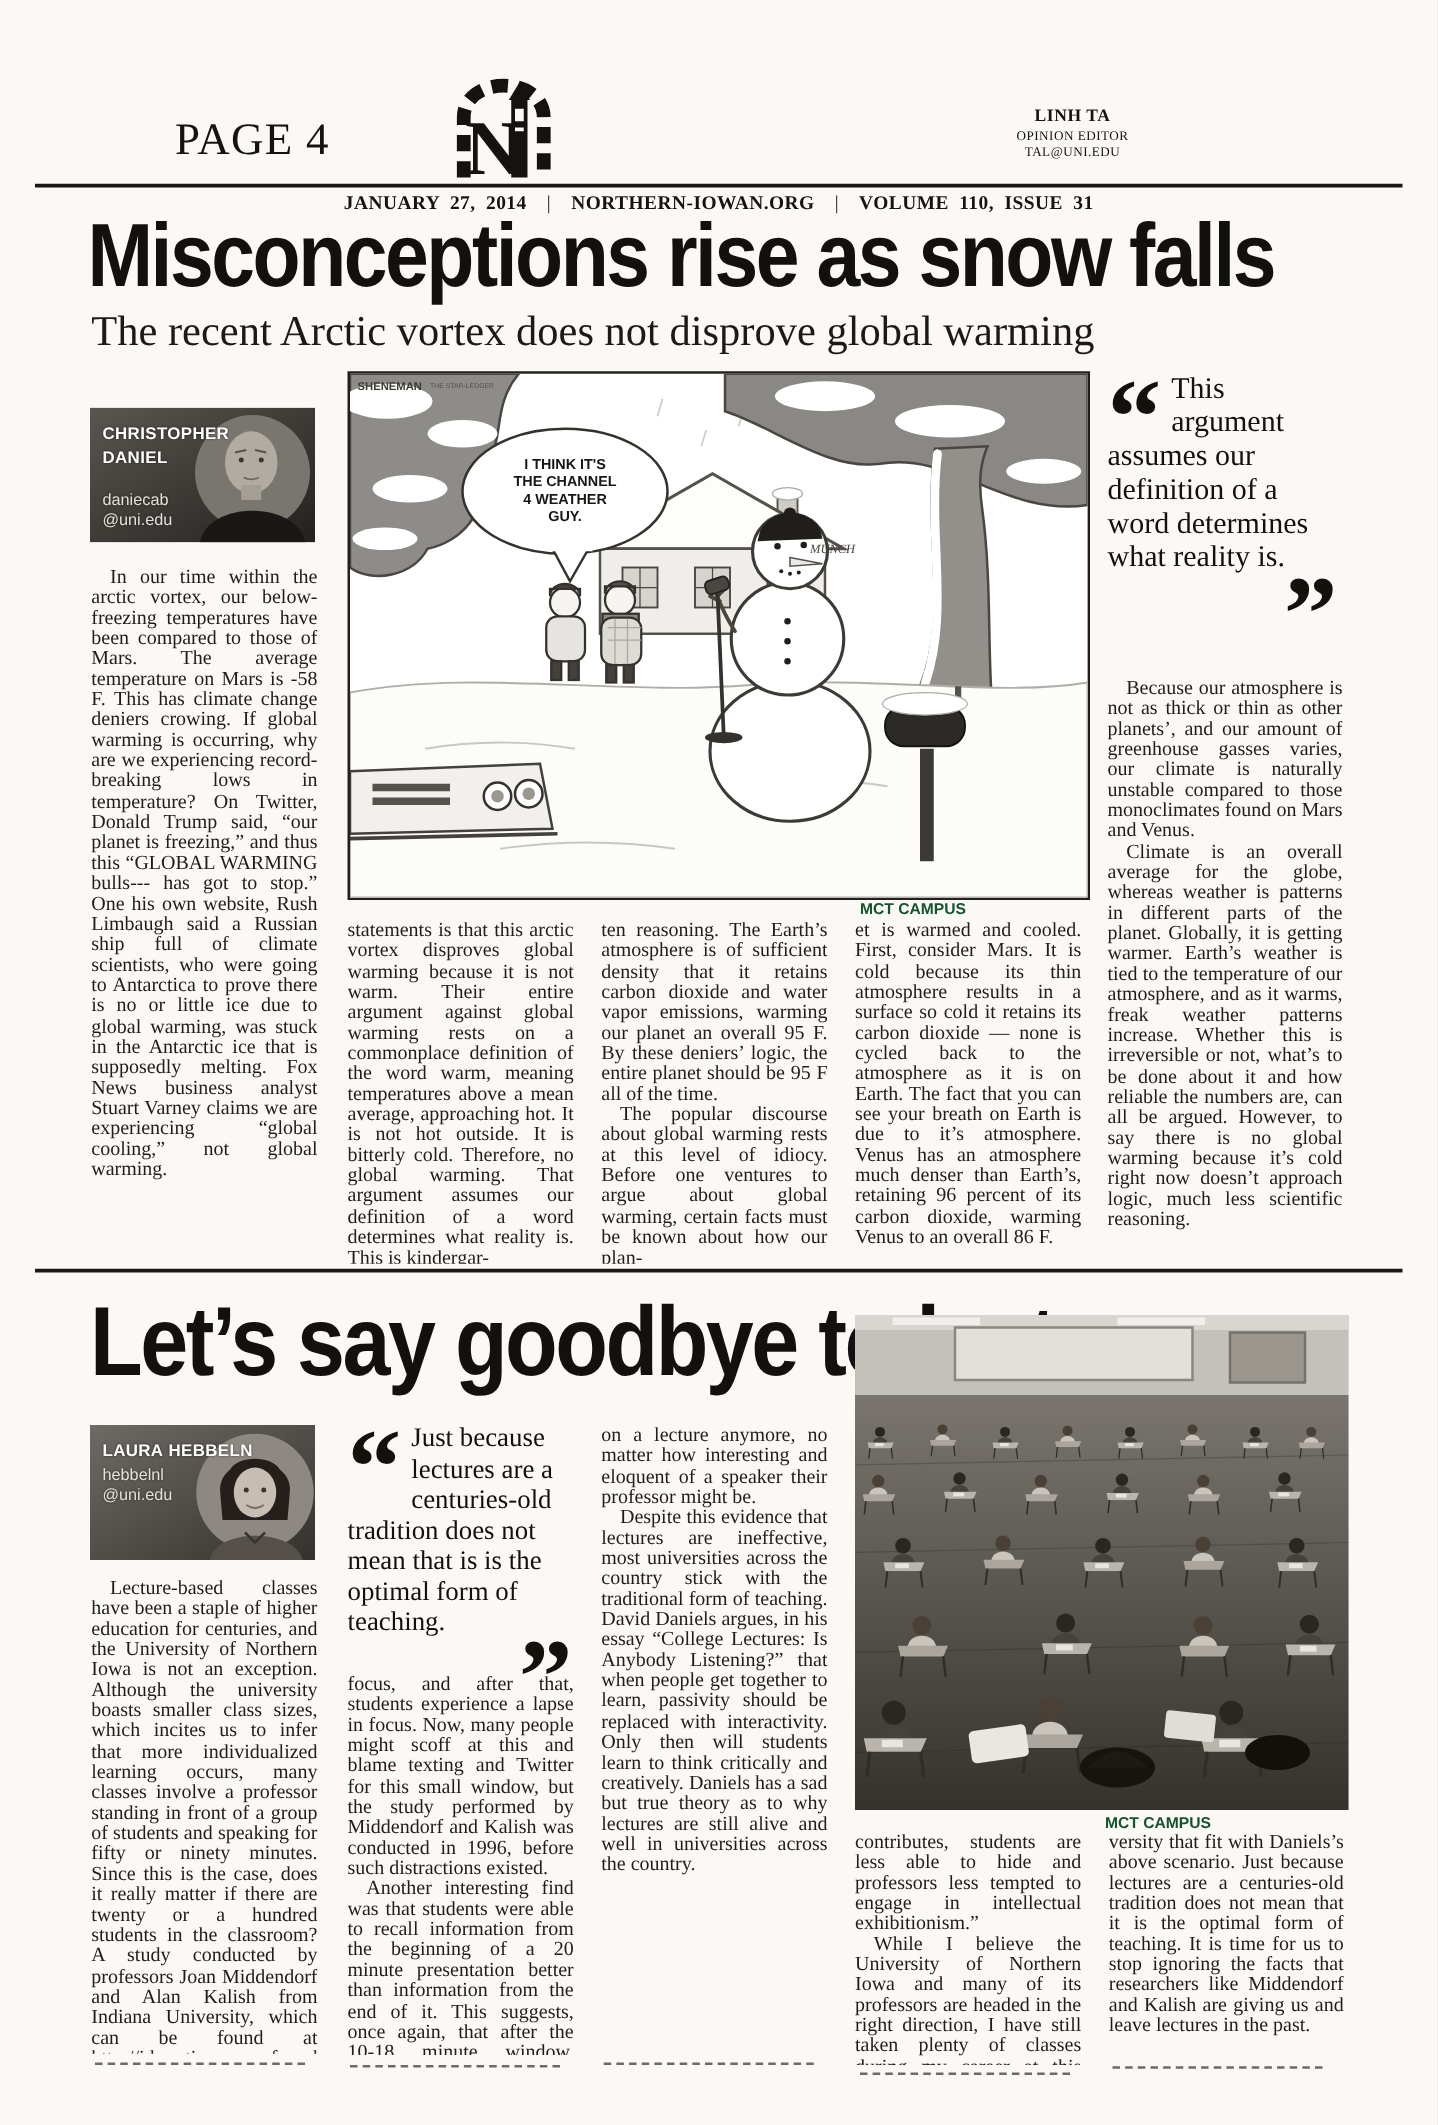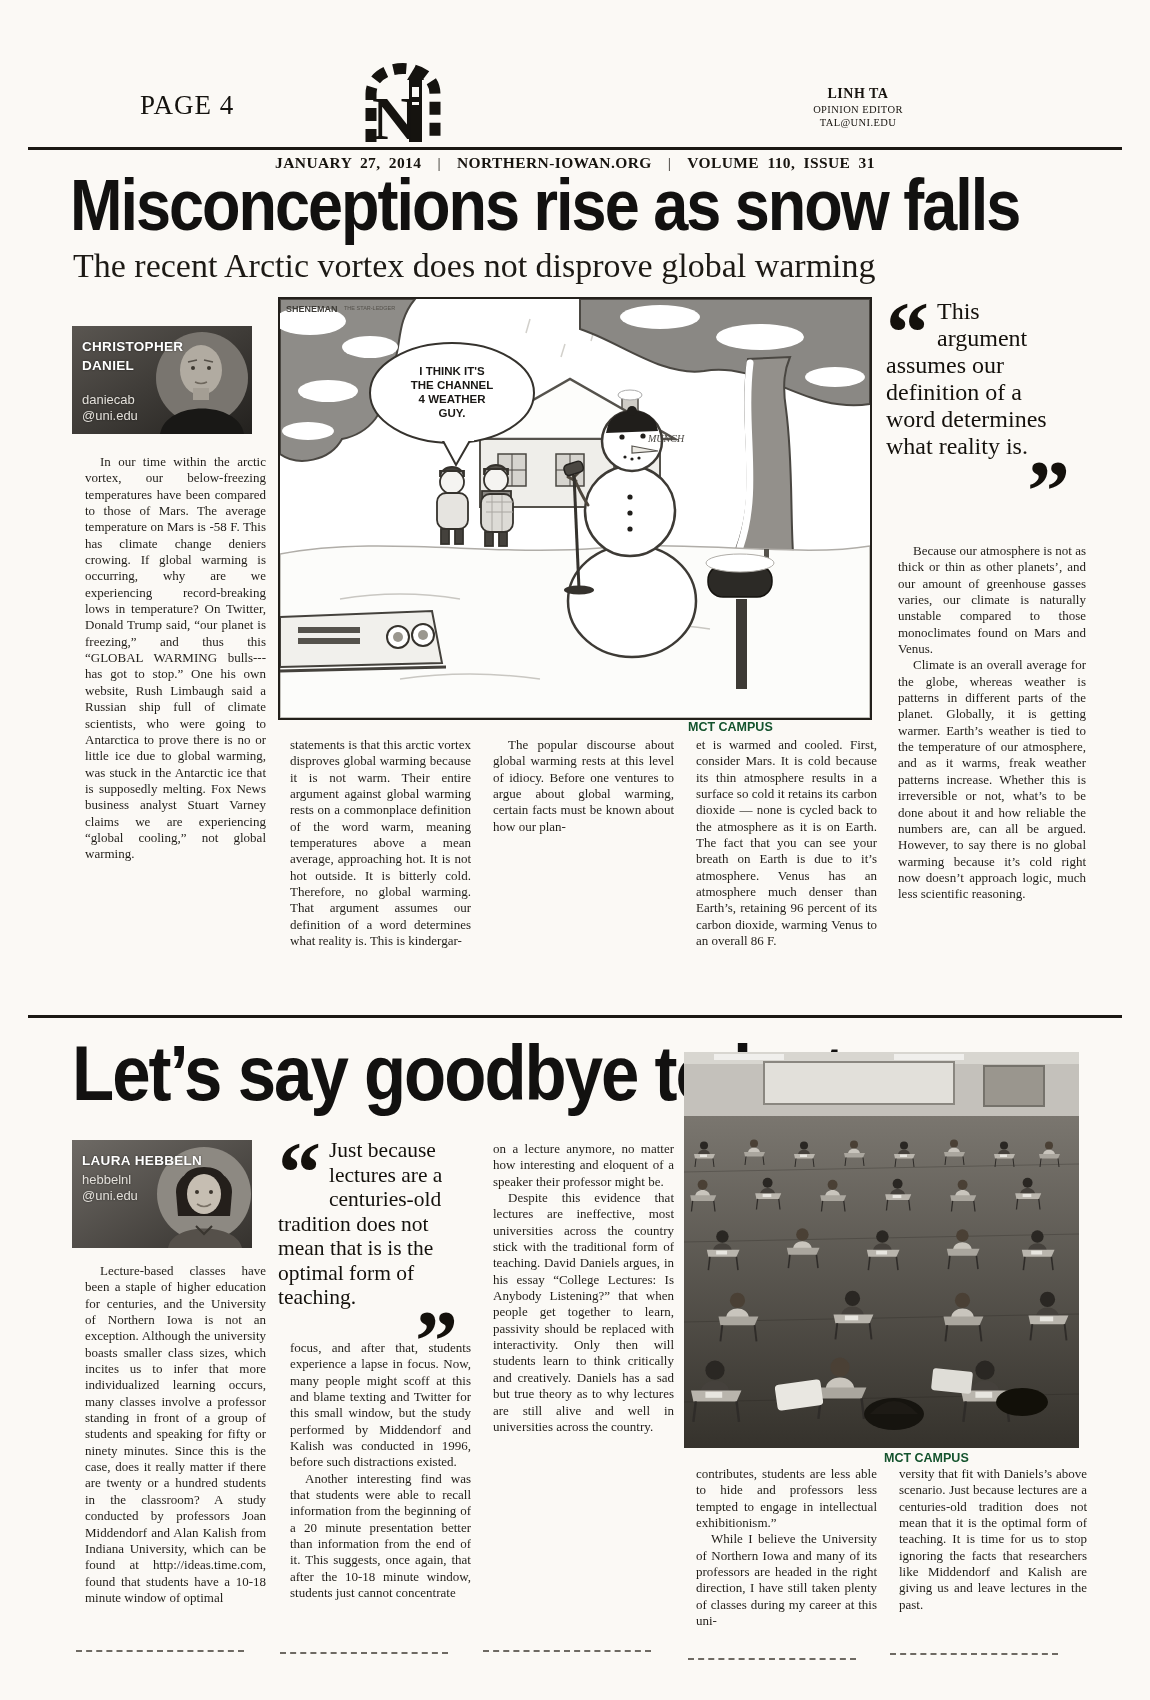--- a/index.html
+++ b/index.html
@@ -2,21 +2,21 @@
 <html><head>
 <meta charset="utf-8">
 <title>Northern Iowan — Opinion, Page 4</title>
 <style>
   html,body{margin:0;padding:0;background:#e8e6e1;}
   #paper{position:relative;width:1150px;height:1700px;background:#fbf9f5;margin:0 auto;
          font-family:"Liberation Serif",serif;color:#1c1a17;overflow:hidden;}
   .abs{position:absolute;}
 
   
-  .page-num{left:140px;top:90px;font-size:27px;letter-spacing:1px;color:#15130f;}
+  .page-num{left:140px;top:90px;font-size:36px;letter-spacing:1px;color:#15130f;}
   .masthead-logo{left:358px;top:40px;width:90px;height:106px;}
   .masthead-title{left:452px;top:58px;font-family:"Liberation Serif",serif;font-weight:bold;color:#14120e;letter-spacing:2px;white-space:nowrap;}
   .masthead-title .big-o{font-size:74px;line-height:90px;}
   .masthead-title .rest{font-size:57px;}
   .editor-block{left:778px;top:86px;width:160px;text-align:center;color:#17140f;}
   .editor-name{font-size:14px;font-weight:bold;letter-spacing:.5px;}
   .editor-role,.editor-email{font-size:10.5px;letter-spacing:.4px;margin-top:2px;}
   .header-rule{left:28px;top:147px;width:1094px;height:3px;background:#1b1813;}
   .dateline{left:0;top:154px;width:1150px;text-align:center;font-size:15.5px;font-weight:bold;letter-spacing:.4px;word-spacing:4px;color:#17140f;}
   .dateline .sep{padding:0 16px;font-weight:normal;}
@@ -53,21 +53,21 @@
   .pullquote1{left:886px;top:298px;width:188px;}
   .pullquote2{left:278px;top:1138px;width:184px;}
   .pq-open{float:left;font-family:"Liberation Serif",serif;font-weight:bold;font-size:86px;
            line-height:70px;height:52px;margin-right:8px;}
   .pq-text{font-size:24px;line-height:27px;}
   .pullquote2 .pq-text{font-size:21.5px;line-height:24.5px;}
   .pq-close{text-align:right;font-family:"Liberation Serif",serif;font-weight:bold;font-size:86px;
             line-height:58px;height:56px;padding-right:4px;margin-top:2px;}
 
   
-  .bodycol{font-size:13px;line-height:16.35px;text-align:justify;color:#201d18;overflow:hidden;margin-left:12px;}
+  .bodycol{font-size:16px;line-height:16.35px;text-align:justify;color:#201d18;overflow:hidden;}
   .bodycol p{margin:0;}
   .bodycol p.ind{text-indent:15px;}
   .a1c1{left:73px;top:454px;width:181px;height:556px;}
   .a1c2{left:278px;top:737px;width:181px;height:274px;}
   .a1c3{left:481px;top:737px;width:181px;height:274px;}
   .a1c4{left:684px;top:737px;width:181px;height:274px;}
   .a1c5{left:886px;top:543px;width:188px;height:468px;}
   .a2c1{left:73px;top:1263px;width:181px;height:380px;}
   .a2c2{left:278px;top:1340px;width:181px;height:304px;}
   .a2c3{left:481px;top:1141px;width:181px;height:504px;}
@@ -285,20 +285,21 @@
     <div class="pq-close">”</div>
   </div>
 
   <div class="abs bodycol a1c1">
     <p class="ind">In our time within the arctic vortex, our below-freezing temperatures have been compared to those of Mars. The average temperature on Mars is -58 F. This has climate change deniers crowing. If global warming is occurring, why are we experiencing record-breaking lows in temperature? On Twitter, Donald Trump said, “our planet is freezing,” and thus this “GLOBAL WARMING bulls--- has got to stop.” One his own website, Rush Limbaugh said a Russian ship full of climate scientists, who were going to Antarctica to prove there is no or little ice due to global warming, was stuck in the Antarctic ice that is supposedly melting. Fox News business analyst Stuart Varney claims we are experiencing “global cooling,” not global warming.</p>
   </div>
   <div class="abs bodycol a1c2">
     <p>statements is that this arctic vortex disproves global warming because it is not warm. Their entire argument against global warming rests on a commonplace definition of the word warm, meaning temperatures above a mean average, approaching hot. It is not hot outside. It is bitterly cold. Therefore, no global warming. That argument assumes our definition of a word determines what reality is. This is kindergar-</p>
   </div>
   <div class="abs bodycol a1c3">
+    <p>ten reasoning. The Earth’s atmosphere is of sufficient density that it retains carbon dioxide and water vapor emissions, warming our planet an overall 95 F. By these deniers’ logic, the entire planet should be 95 F all of the time.</p>
     <p class="ind">The popular discourse about global warming rests at this level of idiocy. Before one ventures to argue about global warming, certain facts must be known about how our plan-</p>
   </div>
   <div class="abs bodycol a1c4">
     <p>et is warmed and cooled. First, consider Mars. It is cold because its thin atmosphere results in a surface so cold it retains its carbon dioxide — none is cycled back to the atmosphere as it is on Earth. The fact that you can see your breath on Earth is due to it’s atmosphere. Venus has an atmosphere much denser than Earth’s, retaining 96 percent of its carbon dioxide, warming Venus to an overall 86 F.</p>
   </div>
   <div class="abs bodycol a1c5">
     <p class="ind">Because our atmosphere is not as thick or thin as other planets’, and our amount of greenhouse gasses varies, our climate is naturally unstable compared to those monoclimates found on Mars and Venus.</p>
     <p class="ind">Climate is an overall average for the globe, whereas weather is patterns in different parts of the planet. Globally, it is getting warmer. Earth’s weather is tied to the temperature of our atmosphere, and as it warms, freak weather patterns increase. Whether this is irreversible or not, what’s to be done about it and how reliable the numbers are, can all be argued. However, to say there is no global warming because it’s cold right now doesn’t approach logic, much less scientific reasoning.</p>
   </div>
 

